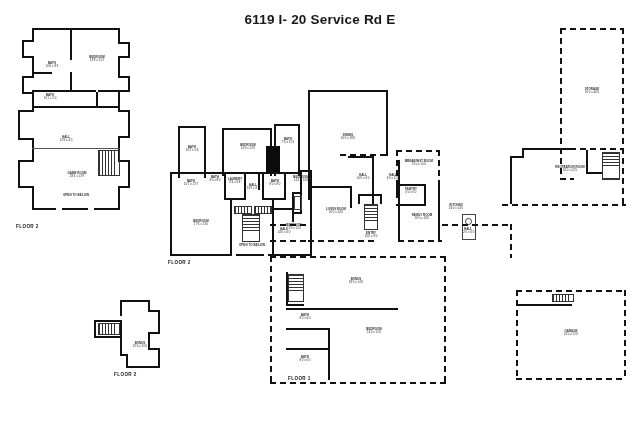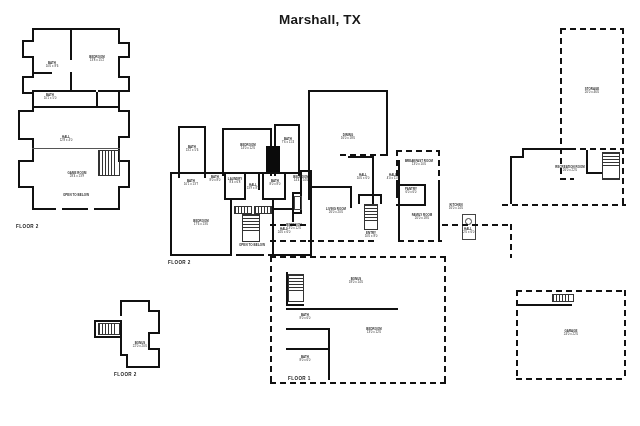--- a/index.html
+++ b/index.html
@@ -66,21 +66,21 @@
   #watermark{position:absolute;left:558px;top:388px;width:78px;height:34px;}
   #watermark svg{display:block;}
   .wm-text{font-family:"Liberation Serif", serif;}
 </style>
 </head>
 <body>
 
 <div id="sheet">
 
   <div class="title-block">
-    <div class="title-line">Marshall, TX</div>
+    <div class="title-line">6119 I- 20 Service Rd E</div>
   </div>
 
   <div class="plan" style="left:14px;top:28px;width:118px;height:205px;">
 
     <div class="w" style="left:18px;top:0;width:88px;height:2px;"></div>
     <div class="w" style="left:18px;top:0;width:2px;height:14px;"></div>
     <div class="w" style="left:8px;top:12px;width:12px;height:2px;"></div>
     <div class="w" style="left:8px;top:12px;width:2px;height:18px;"></div>
     <div class="w" style="left:8px;top:28px;width:12px;height:2px;"></div>
     <div class="w" style="left:18px;top:28px;width:2px;height:22px;"></div>

